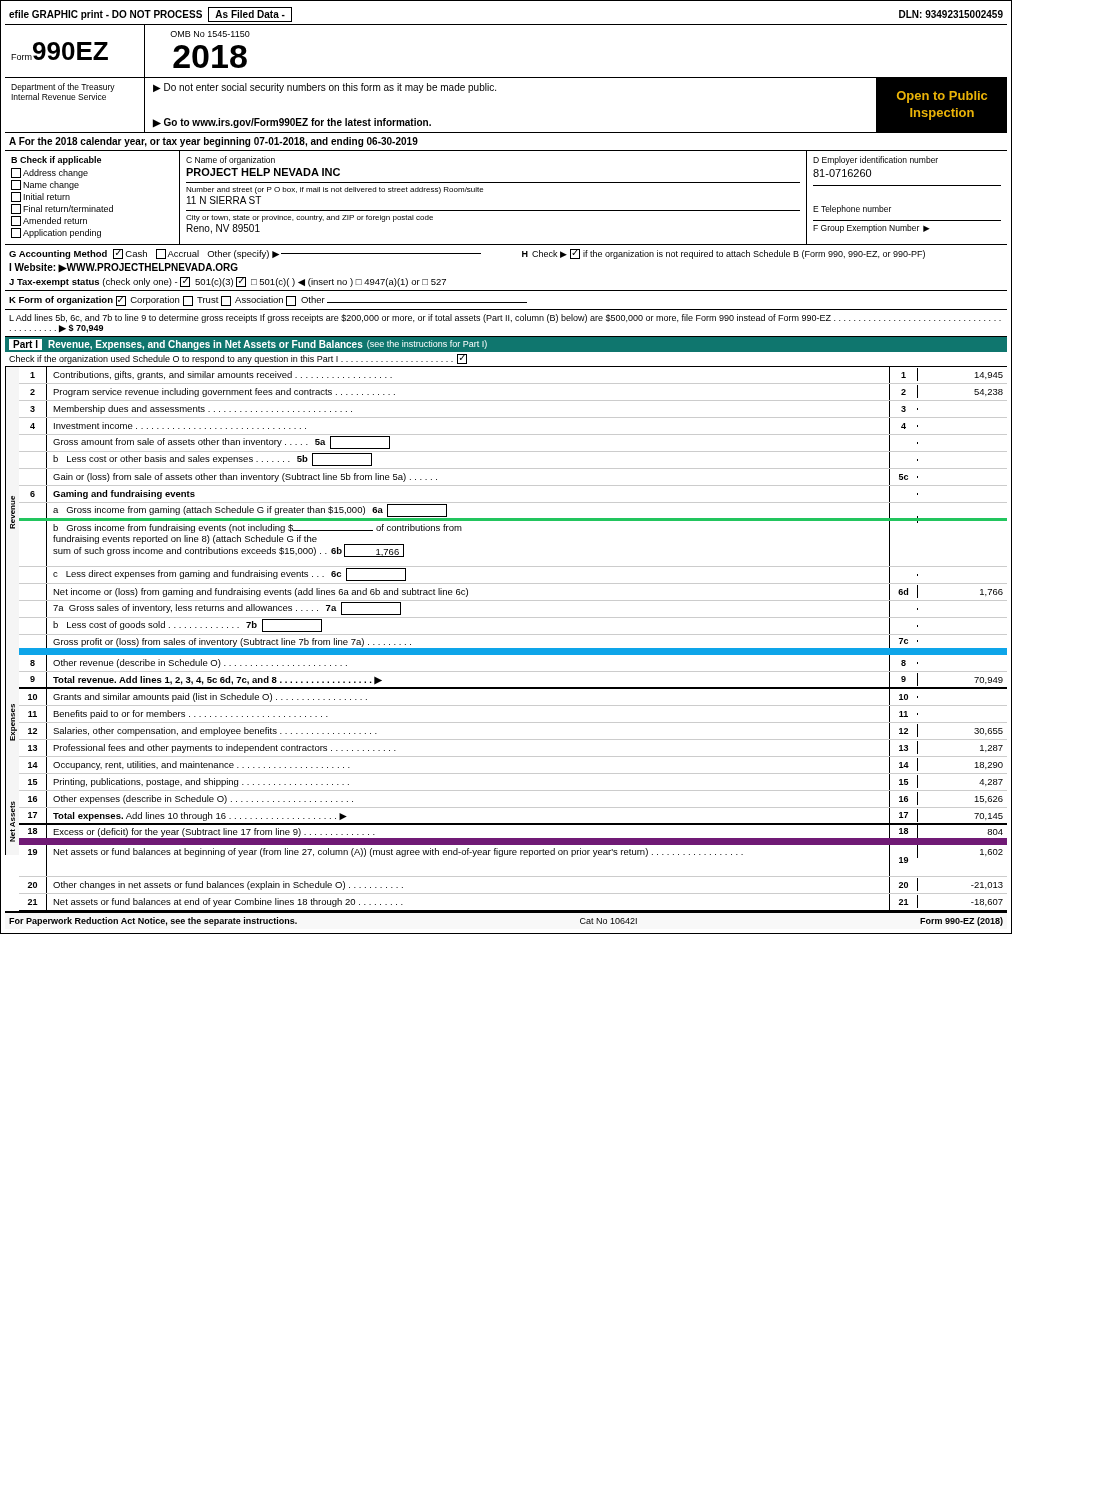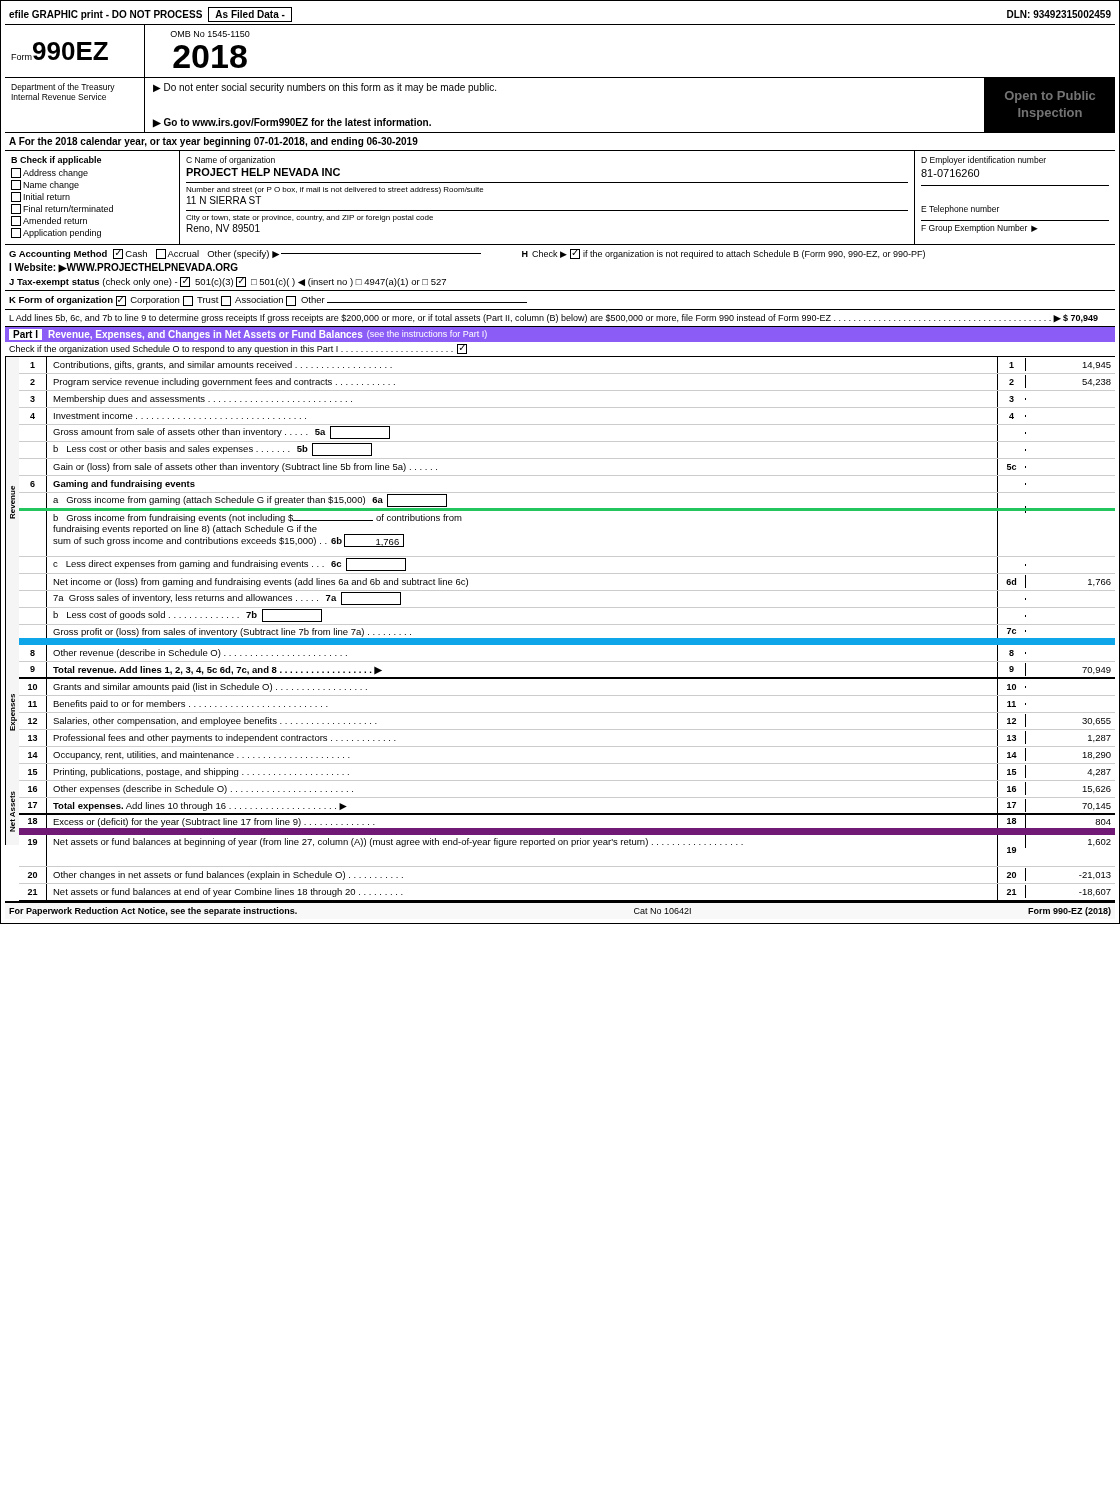--- a/index.html
+++ b/index.html
@@ -4,21 +4,21 @@
   <style>
     * { margin: 0; padding: 0; box-sizing: border-box; }
     body {
       font-family: Arial, sans-serif;
       font-size: 10px;
       background: white;
       color: black;
       width: 1120px;
     }
     .page {
-      width: 1120px;
+      width: 1012px;
       padding: 4px;
       border: 1px solid #000;
     }
     .checkbox-item {
       display: flex;
       align-items: center;
       margin-bottom: 2px;
       font-size: 9px;
     }
 
@@ -78,21 +78,21 @@
   <div style="display:flex; border-bottom:1px solid #000;">
     <div style="width:140px; border-right:1px solid #000; padding:4px 6px; font-size:8.5px;">
       <div>Department of the Treasury</div>
       <div>Internal Revenue Service</div>
     </div>
     <div style="flex:1; padding:4px 8px; border-right:1px solid #000;">
       <div style="font-size:10px; font-weight:normal; margin-bottom:24px;">▶ Do not enter social security numbers on this form as it may be made public.</div>
       <div style="font-size:10px; font-weight:bold;">▶ Go to www.irs.gov/Form990EZ for the latest information.</div>
     </div>
     <div style="width:130px; background:#000; display:flex; align-items:center; justify-content:center;">
-      <div style="color:#737373; text-align:center; font-size:13px; font-weight:bold; padding:6px; line-height:1.3;">Open to Public Inspection</div>
+      <div style="color:#eab308; text-align:center; font-size:13px; font-weight:bold; padding:6px; line-height:1.3;">Open to Public Inspection</div>
     </div>
   </div>
 
   <div style="border-bottom:1px solid #000; padding:3px 4px; font-size:10px; font-weight:bold; display:flex;">
     <span>A  For the 2018 calendar year, or tax year beginning 07-01-2018</span>
     <span>, and ending 06-30-2019</span>
   </div>
 
   <div style="display:flex; border-bottom:1px solid #000;">
 
@@ -199,21 +199,21 @@
     <span style="border-bottom:1px solid #000; display:inline-block; width:200px;"></span>
   </div>
 
   <div style="border-bottom:1px solid #000; padding:3px 4px; font-size:9px;">
     <span>L Add lines 5b, 6c, and 7b to line 9 to determine gross receipts  If gross receipts are $200,000 or more, or if total assets (Part II, column (B) below) are $500,000 or more, file Form 990 instead of Form 990-EZ</span>
     <span>. . . . . . . . . . . . . . . . . . . . . . . . . . . . . . . . . . . . . . . . . . . .</span>
     <span style="font-weight:bold;"> ▶ </span>
     <span style="font-weight:bold;">$ 70,949</span>
   </div>
 
-  <div style="background:#8b5cf6; color:#fff; display:flex; align-items:center; padding:2px 4px; font-size:10px; font-weight:bold;">
+  <div style="background:#0f766e; color:#fff; display:flex; align-items:center; padding:2px 4px; font-size:10px; font-weight:bold;">
     <span style="background:#fff; color:#000; padding:0 4px; margin-right:6px;">Part I</span>
     <span>Revenue, Expenses, and Changes in Net Assets or Fund Balances</span>
     <span style="font-weight:normal; margin-left:4px; font-size:9px;">(see the instructions for Part I)</span>
   </div>
 
   <div style="display:flex; align-items:center; padding:2px 4px; font-size:9px; border-bottom:1px solid #000;">
     <span>Check if the organization used Schedule O to respond to any question in this Part I . . . . . . . . . . . . . . . . . . . . . . .</span>
     <span class="checkbox-checked" style="margin-left:4px;"></span>
   </div>
 

